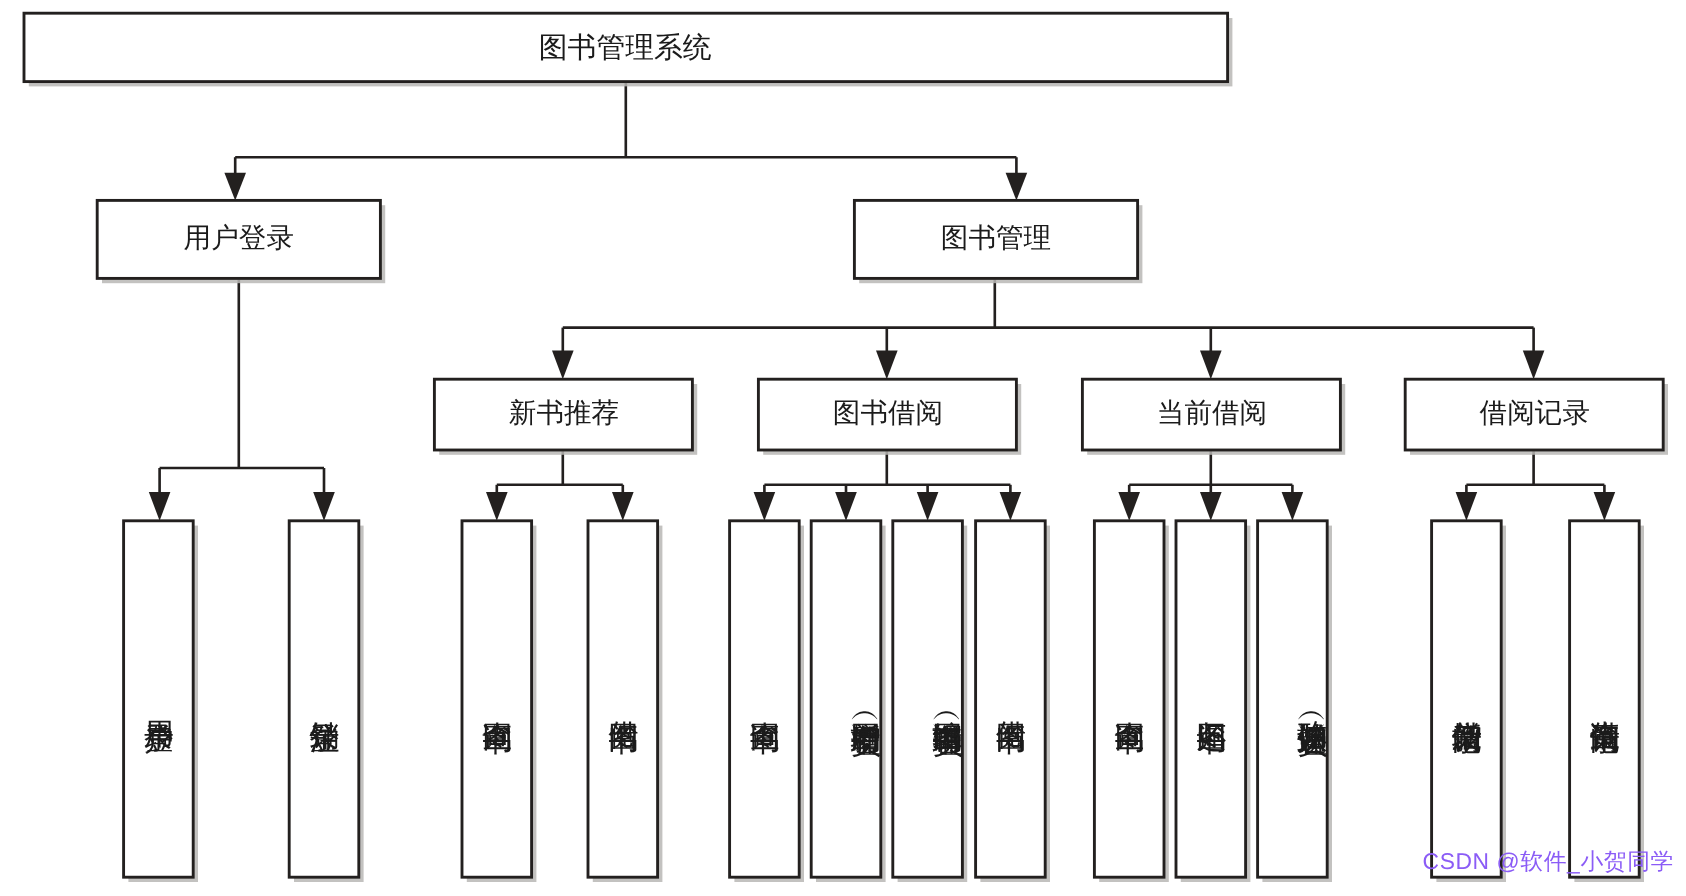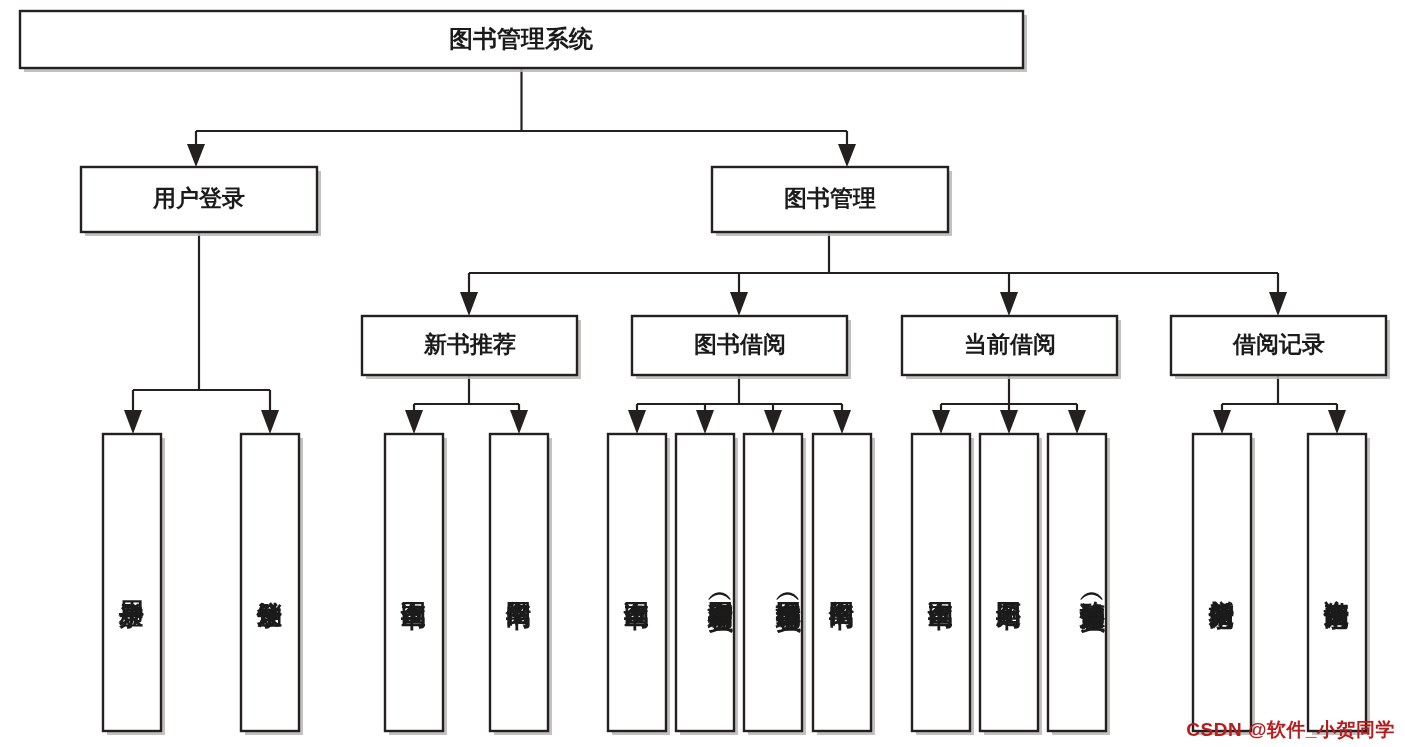--- a/index.html
+++ b/index.html
@@ -10,21 +10,20 @@
   }
   body {
     font-family: "Liberation Sans", "DejaVu Sans", sans-serif;
   }
   #diagram-root {
     position: relative;
     width: 1405px;
     height: 747px;
     background: #ffffff;
     overflow: hidden;
-    font-weight: bold;
   }
   svg.diagram-canvas {
     position: absolute;
     left: 0;
     top: 0;
     width: 1405px;
     height: 747px;
   }
   .node-rect {
     fill: #ffffff;
@@ -68,24 +67,24 @@
     letter-spacing: 1px;
     display: flex;
     align-items: center;
     justify-content: center;
     text-align: center;
     pointer-events: none;
   }
   .watermark {
     position: absolute;
     right: 10px;
-    bottom: 4px;
+    bottom: 16px;
     font-family: "Liberation Sans", "DejaVu Sans", sans-serif;
     font-size: 19px;
-    color: #b91c1c;
+    color: #8b5cf6;
     letter-spacing: 0.5px;
     white-space: nowrap;
   }
 </style>
 </head>
 <body>
 
 <div id="diagram-root">
 
   <svg class="diagram-canvas" viewBox="0 0 1405 747" xmlns="http://www.w3.org/2000/svg">

